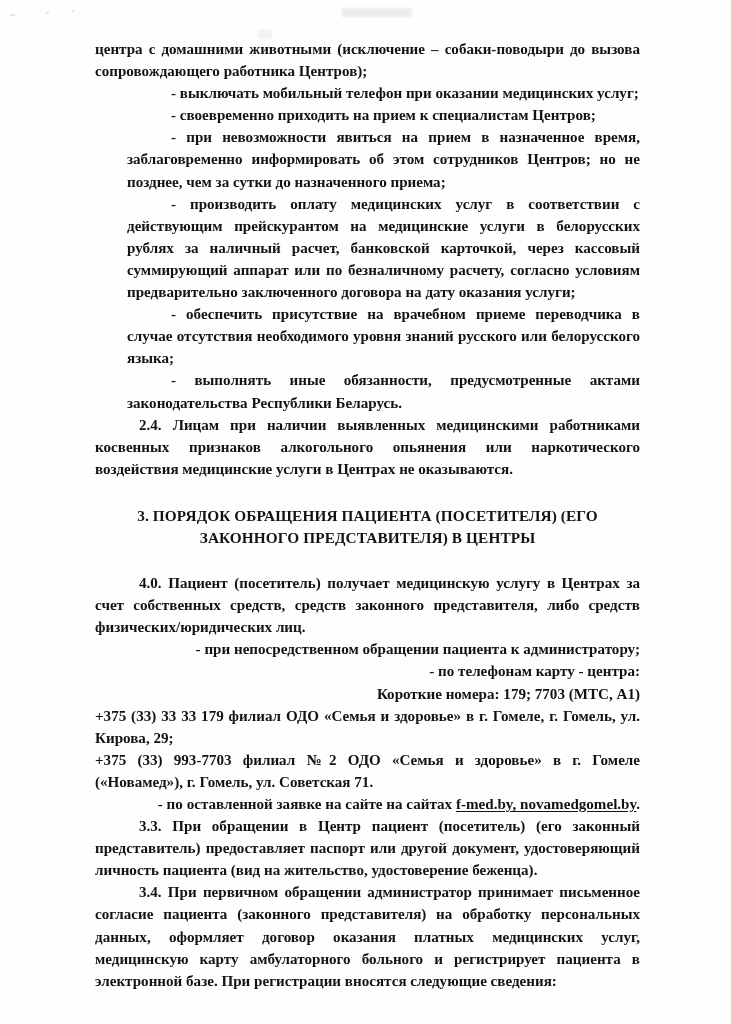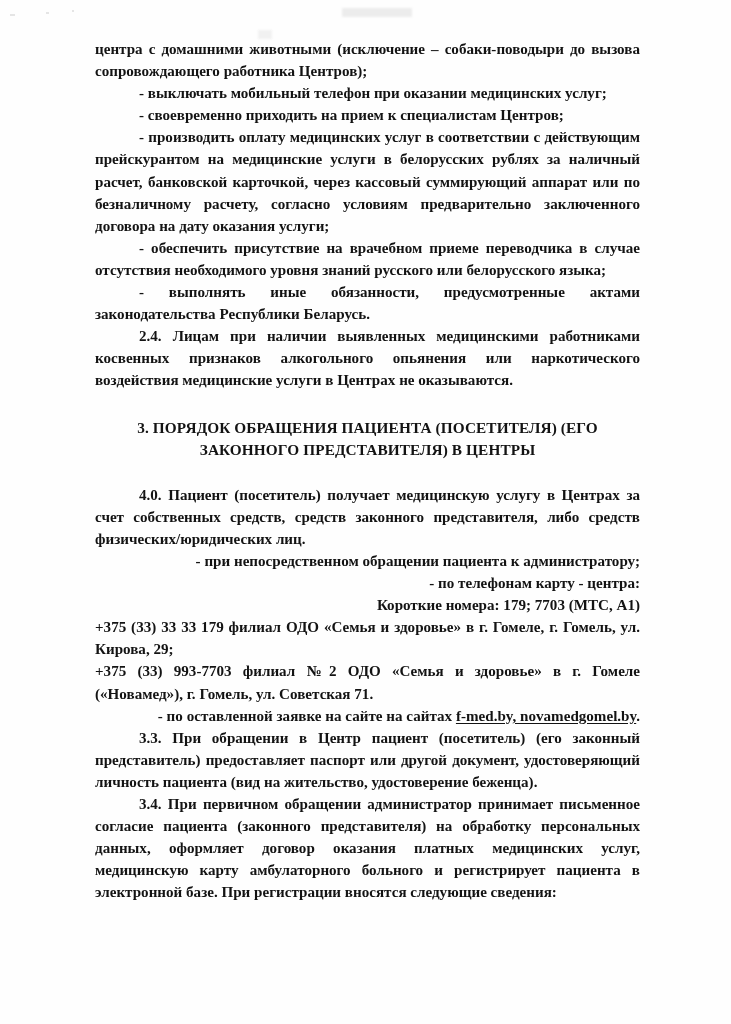--- a/index.html
+++ b/index.html
@@ -70,20 +70,21 @@
   p.para {
     text-indent: 44px;
   }
   
   p.flush {
     text-indent: 0;
   }
   
   p.dash {
     text-indent: 44px;
+    margin-left: 32px;
   }
   
   p.left {
     text-align: right;
     text-indent: 0;
   }
 
   h2.section-heading {
     margin: 4px;
     padding: 0;
@@ -114,20 +115,21 @@
   <div class="ghost-word2"></div>
 
   <div class="content">
 
     <p class="flush">центра с домашними животными (исключение – собаки-поводыри до вызова сопровождающего работника Центров);</p>
 
     <p class="dash">- выключать мобильный телефон при оказании медицинских услуг;</p>
 
     <p class="dash">- своевременно приходить на прием к специалистам Центров;</p>
 
+    <p class="dash">- при невозможности явиться на прием в назначенное время, заблаговременно информировать об этом сотрудников Центров; но не позднее, чем за сутки до назначенного приема;</p>
 
     <p class="dash">- производить оплату медицинских услуг в соответствии с действующим прейскурантом на медицинские услуги в белорусских рублях за наличный расчет, банковской карточкой, через кассовый суммирующий аппарат или по безналичному расчету, согласно условиям предварительно заключенного договора на дату оказания услуги;</p>
 
     <p class="dash">- обеспечить присутствие на врачебном приеме переводчика в случае отсутствия необходимого уровня знаний русского или белорусского языка;</p>
 
     <p class="dash">- выполнять иные обязанности, предусмотренные актами законодательства Республики Беларусь.</p>
 
     <p class="para">2.4. Лицам при наличии выявленных медицинскими работниками косвенных признаков алкогольного опьянения или наркотического воздействия медицинские услуги в Центрах не оказываются.</p>
 
     <div class="gap-lg"></div>

